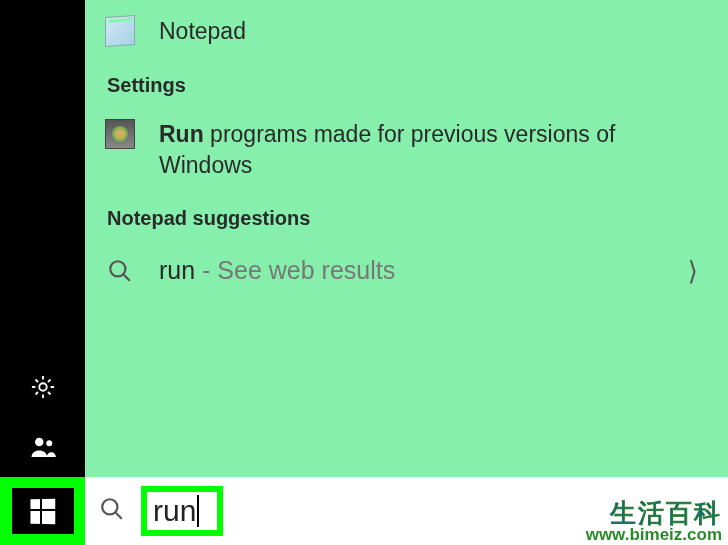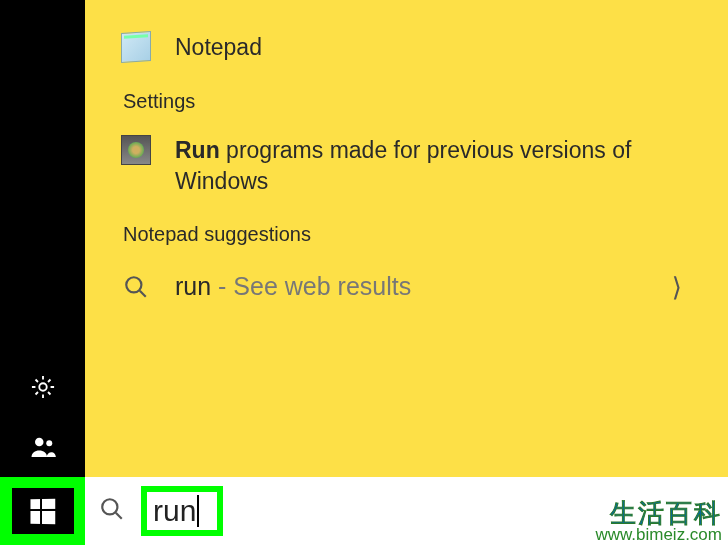--- a/index.html
+++ b/index.html
@@ -58,22 +58,22 @@
     .win-logo > div { background: #fff; }
     .gear-icon svg, .people-icon svg { width: 28px; height: 28px; }
     .people-icon svg { width: 30px; height: 30px; }
 
     .search-panel {
       position: absolute;
       left: 85px;
       top: 0;
       right: 0;
       bottom: 68px;
-      background: #fde047;
-      padding: 16px;
+      background: #86efac;
+      padding: 0;
       overflow: hidden;
     }
     .result-row {
       display: flex;
       align-items: flex-start;
       padding: 10px 20px 10px 18px;
       width: 100%;
       text-align: left;
       border: none;
       background: transparent;
@@ -90,21 +90,21 @@
       justify-content: center;
     }
     .result-text {
       font-size: 23px;
       color: #2a2a2a;
       line-height: 1.35;
       padding-top: 2px;
     }
     .section-header {
       font-size: 20px;
-      font-weight: 400;
+      font-weight: 700;
       color: #2a2a2a;
       padding: 16px 20px 10px 22px;
     }
     .bold-run { font-weight: 700; }
     .gray-sub { color: #777; }
     .chevron-right {
       margin-left: auto;
       align-self: center;
       font-size: 26px;
       color: #555;
@@ -199,21 +199,21 @@
     .watermark .cn {
       font-size: 26px;
       font-weight: 400;
       -webkit-text-stroke: 1px #2a7a2a;
       color: #0369a1;
       letter-spacing: 2px;
     }
     .watermark .url {
       font-size: 17px;
       color: #2a8a2a;
-      font-weight: 400;
+      font-weight: 700;
     }
 
     .suggestion-row { align-items: center; padding-top:14px; padding-bottom:14px; }
     .suggestion-row .result-text { font-size: 25px; padding-top:0; }
 
     .top-pad { height: 4px; }
   </style>
 </head>
 <body>
 

